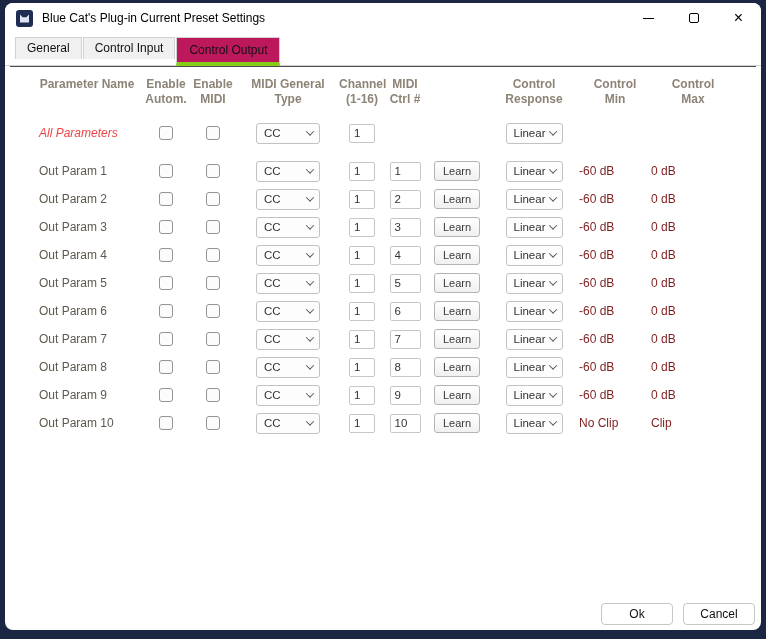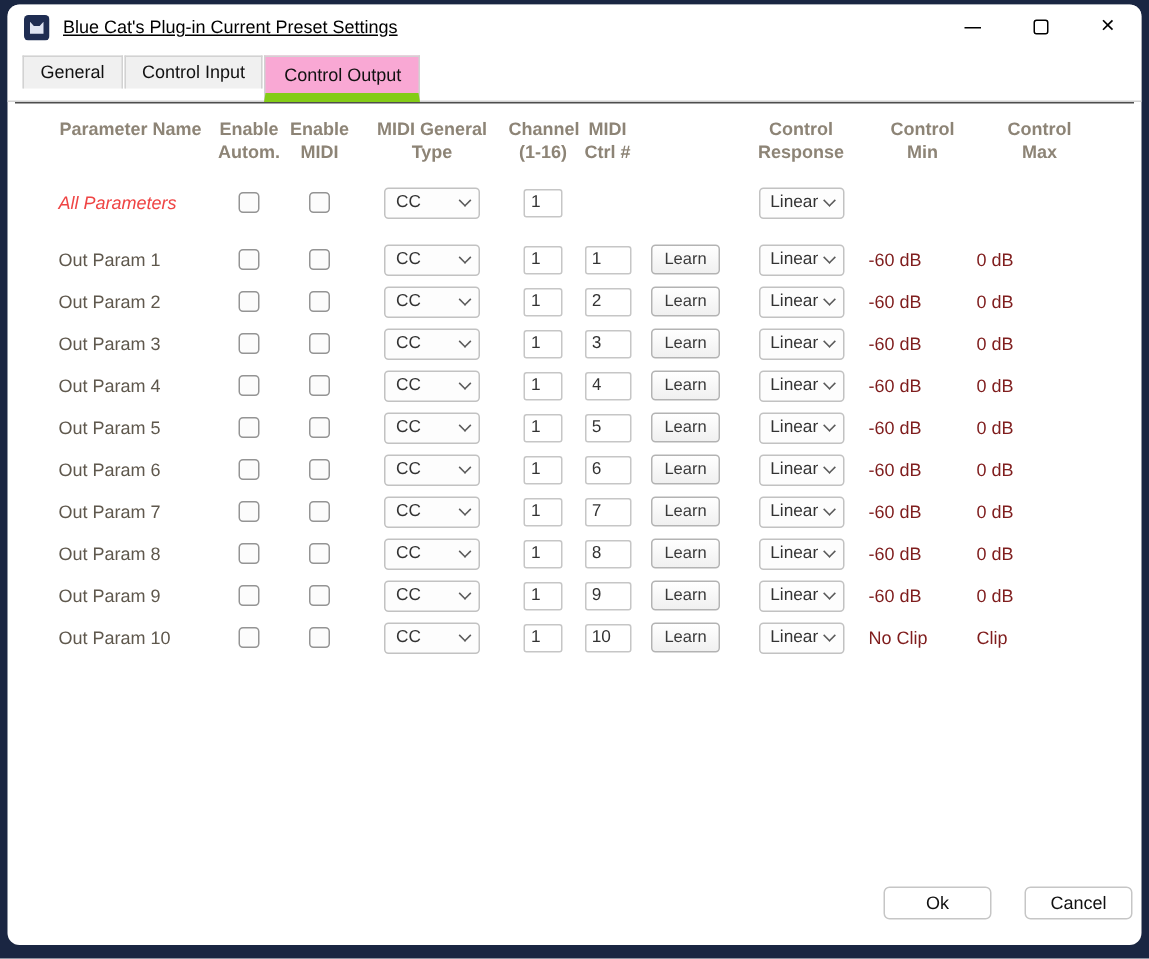--- a/index.html
+++ b/index.html
@@ -13,30 +13,30 @@
   .window {
     position: absolute; left: 5px; top: 3px;
     width: 756px; height: 627px;
     background: #ffffff;
     border-radius: 8px;
     overflow: hidden;
   }
   
   .titlebar { height: 30px; display: flex; align-items: center; background: #fff; }
   .app-icon { width: 17px; height: 17px; margin: 0 9px 0 11px; flex: 0 0 auto; display: inline-flex; }
-  .title { font-size: 12px; color: #000; white-space: nowrap; text-decoration: underline; }
+  .title { font-size: 12px; color: #000; white-space: nowrap; }
   .win-controls { margin-left: auto; display: flex; height: 100%; }
   .win-btn { width: 45px; height: 100%; display: flex; align-items: center; justify-content: center; cursor: default; }
   .glyph-min { width: 11px; height: 1px; background: #000; display: inline-block; }
   .glyph-max { width: 10px; height: 10px; border: 1px solid #000; border-radius: 2px; display: inline-block; }
   .glyph-close { font-size: 16px; line-height: 1; color: #000; }
   
   .tabbar { display: flex; align-items: flex-start; padding: 4px 0 0 10px; border-bottom: 1px solid #d2d2d2; background: #fff; }
   .tab { font-size: 12px; color: #111; padding: 3px 11px 4px; background: #f0f0f0; border: 1px solid #d2d2d2; border-bottom: none; margin-right: 1px; white-space: nowrap; }
-  .tab.active { background: #f9a8d4; padding: 5px 12px 5px; margin-bottom: -1px; border-bottom: 6px solid #84cc16; }
+  .tab.active { background: #be185d; padding: 5px 12px 5px; margin-bottom: -1px; border-bottom: 4px solid #84cc16; }
   
   .content { position: relative; }
   .global-row { display: flex; align-items: center; gap: 8px; margin: 10px 0 8px 30px; }
   .global-label { font-size: 12.5px; color: #000; }
   .cb {
     width: 14px; height: 14px; border: 1px solid #949494; border-radius: 3px;
     background: #fcfcfc; display: inline-flex; align-items: center; justify-content: center;
     flex: 0 0 auto;
   }
   .cb.checked { background: #0067c0; border-color: #0067c0; }
@@ -69,21 +69,21 @@
     font-size: 11.5px; color: #333; padding: 0 4px; font-family: inherit;
   }
   .w26 { width: 26px; } .w31 { width: 31px; }
   .learn {
     width: 46px; height: 20px; border: 1px solid #b3b3b3; border-radius: 3px;
     background: linear-gradient(#ffffff, #f0f0f0); font-size: 11px; color: #3a3a3a;
     font-family: inherit;
   }
   .val { font-size: 12px; color: #7f1d1d; text-align: left; padding-right: 10px; white-space: nowrap; }
   
-  .footer { position: absolute; bottom: 17px; right: 6px; display: flex; gap: 22px; }
+  .footer { position: absolute; bottom: 5px; right: 6px; display: flex; gap: 10px; }
   .btn {
     width: 72px; height: 22px; background: #fff; border: 1px solid #c6c6c6; border-radius: 4px;
     font-size: 12px; color: #111; font-family: inherit;
   }
 </style>
 </head>
 <body>
 
 <div class="window">
 

